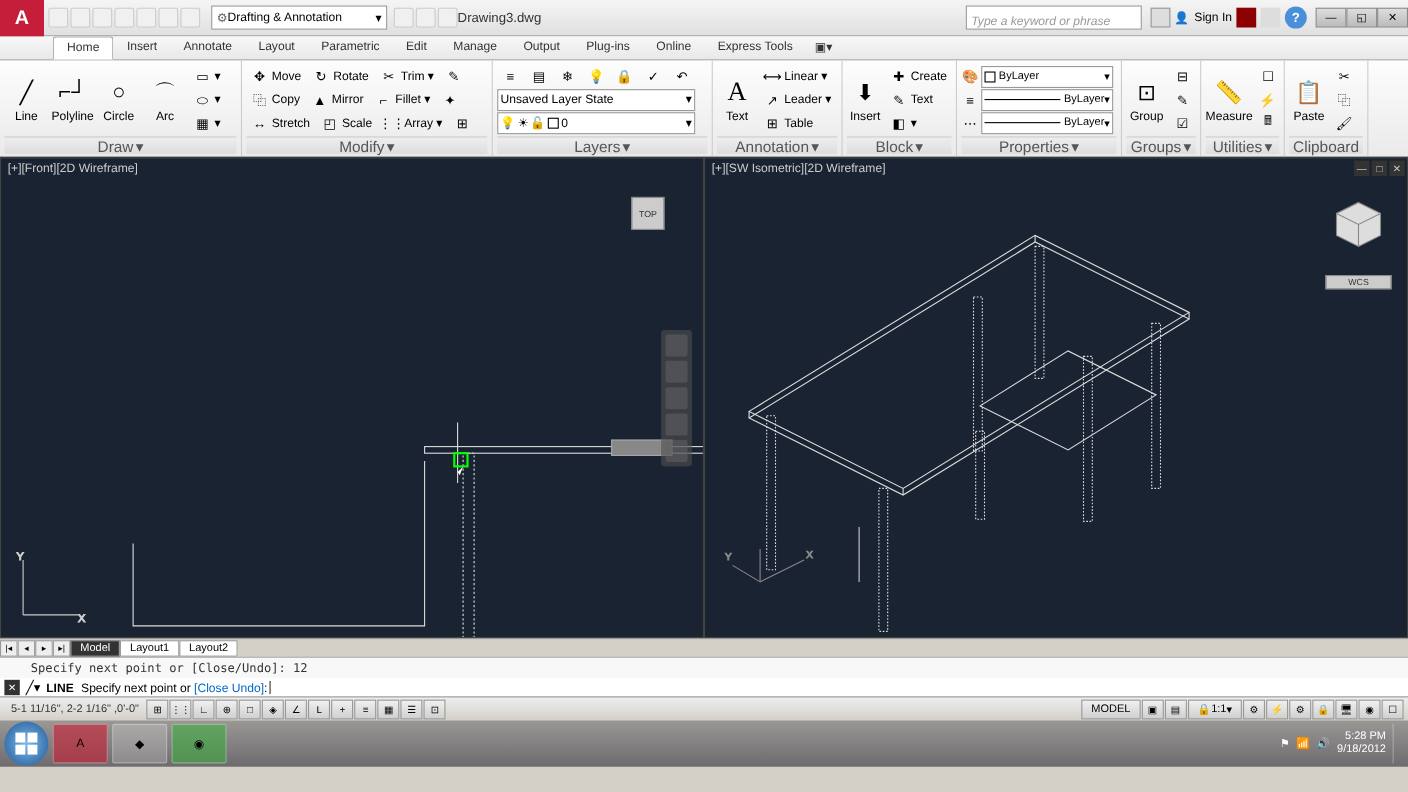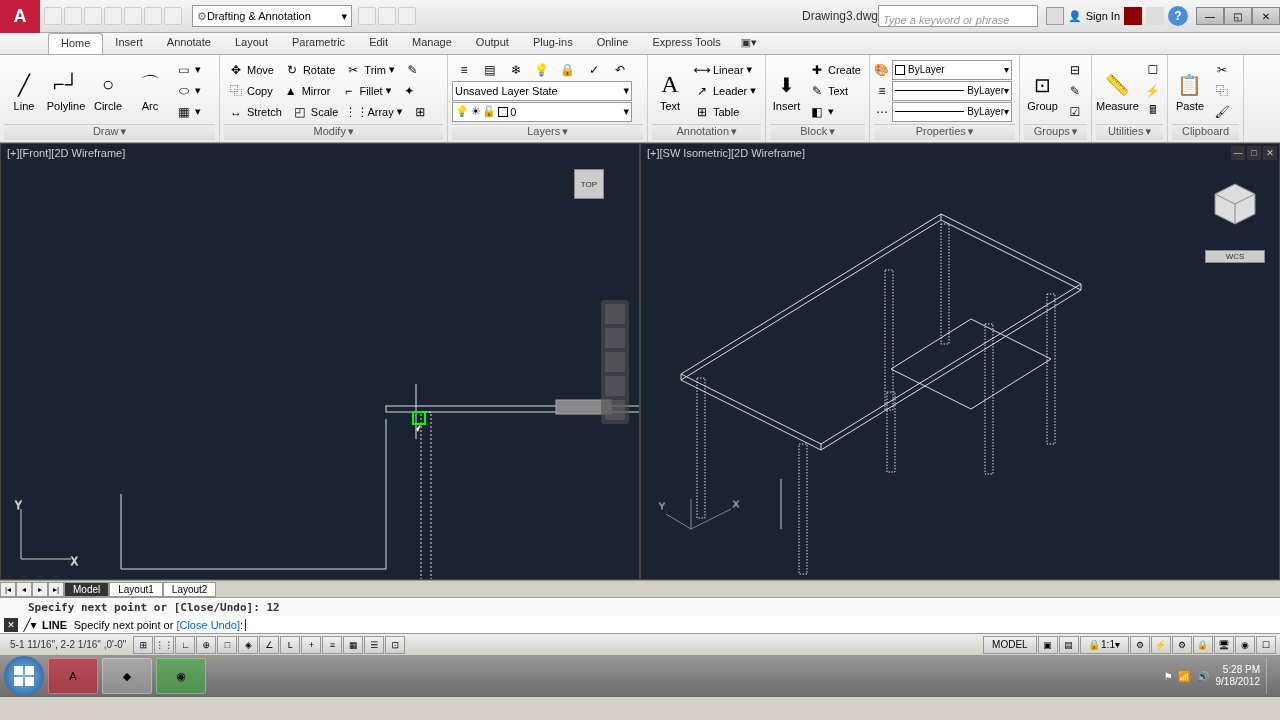--- a/index.html
+++ b/index.html
@@ -4,37 +4,37 @@
 <style>
 * { margin:0; padding:0; box-sizing:border-box; font-family:"Segoe UI",Tahoma,sans-serif; }
 body { width:1280px; height:720px; background:#d4d0c8; overflow:hidden; font-size:11px; }
 
 
 .titlebar { height:33px; background:linear-gradient(#f5f5f5,#e0e0e0); display:flex; align-items:center; border-bottom:1px solid #aaa; }
 .app-logo { width:40px; height:33px; background:#c41e3a; display:flex; align-items:center; justify-content:center; color:#fff; font-size:18px; font-weight:bold; }
 .qat { display:flex; gap:2px; margin-left:4px; align-items:center; }
 .qat-btn { width:18px; height:18px; background:#f0f0f0; border:1px solid #ccc; border-radius:2px; cursor:pointer; }
 .workspace-combo { margin-left:10px; height:22px; width:160px; background:#fff; border:1px solid #999; display:flex; align-items:center; padding:0 4px; }
-.title-filename { flex:1; text-align:right; color:#333; font-size:12px; }
+.title-filename { flex:1; text-align:left; color:#333; font-size:12px; }
 .search-box { width:160px; height:22px; border:1px solid #999; background:#fff; color:#999; font-style:italic; padding:0 4px; display:flex; align-items:flex-end; }
 .signin-area { display:flex; align-items:center; gap:4px; margin:0 8px; }
 .help-btn { width:20px; height:20px; background:#4a90d9; border-radius:50%; color:#fff; display:flex; align-items:center; justify-content:center; font-weight:bold; font-size:12px; }
 .win-controls { display:flex; margin-left:auto; }
 .win-btn { width:28px; height:18px; background:linear-gradient(#ddd,#bbb); border:1px solid #888; display:flex; align-items:center; justify-content:center; font-size:10px; cursor:pointer; }
 
 
 .tabbar { height:22px; background:linear-gradient(#f8f8f8,#e8e8e8); display:flex; padding-left:48px; border-bottom:1px solid #aaa; }
 .tab { padding:3px 12px; cursor:pointer; color:#333; }
 .tab.active { background:#fff; border:1px solid #aaa; border-bottom:none; border-radius:3px 3px 0 0; }
 
 
 .ribbon { height:88px; background:linear-gradient(#fdfdfd,#eaeaea); display:flex; border-bottom:1px solid #999; }
 .panel { border-right:1px solid #ccc; display:flex; flex-direction:column; padding:2px 4px; }
 .panel-body { flex:1; display:flex; align-items:center; gap:2px; }
-.panel-title { height:16px; text-align:center; color:#555; font-size:11px; background:linear-gradient(#eee,#ddd); border-top:1px solid #ccc; display:flex; justify-content:center; gap:2px; }
+.panel-title { height:16px; text-align:center; color:#555; font-size:14px; background:linear-gradient(#eee,#ddd); border-top:1px solid #ccc; display:flex; justify-content:center; gap:2px; }
 .big-btn { display:flex; flex-direction:column; align-items:center; justify-content:center; width:40px; height:66px; cursor:pointer; }
 .big-icon { width:30px; height:30px; display:flex; align-items:center; justify-content:center; font-size:20px; }
 .small-row { display:flex; flex-direction:column; gap:1px; }
 .small-btn { display:flex; align-items:center; gap:3px; height:20px; padding:0 4px; cursor:pointer; }
 .small-icon { width:16px; height:16px; display:flex; align-items:center; justify-content:center; font-size:12px; }
 .layer-combo { width:180px; height:20px; border:1px solid #999; background:#fff; display:flex; align-items:center; padding:0 2px; gap:2px; }
 .prop-combo { width:120px; height:20px; border:1px solid #999; background:#fff; display:flex; align-items:center; padding:0 2px; font-size:10px; }
 
 
 .vp-area { height:437px; display:flex; background:#000; }
@@ -48,21 +48,21 @@
 .ucs-icon { position:absolute; bottom:10px; left:10px; }
 
 
 .layout-tabs { height:17px; background:#d4d0c8; display:flex; align-items:center; border-top:1px solid #999; }
 .ltab-nav { width:16px; height:15px; background:#eee; border:1px solid #999; display:flex; align-items:center; justify-content:center; font-size:8px; cursor:pointer; }
 .ltab { padding:1px 8px; background:#fff; border:1px solid #999; font-size:10px; cursor:pointer; }
 .ltab.active { background:#333; color:#fff; }
 
 
 .cmdline-area { height:36px; background:#f0f0f0; border-top:1px solid #999; }
-.cmd-history { height:18px; padding:1px 8px 1px 28px; font-family:Consolas,monospace; font-size:11px; color:#333; background:#f8f8f8; display:flex; align-items:center;font-weight:bold; }
+.cmd-history { height:18px; padding:1px 8px 1px 28px; font-family:Consolas,monospace; font-size:11px; color:#333; background:#f8f8f8; display:flex; align-items:center; }
 .cmd-input-row { height:18px; display:flex; align-items:center; padding:0 4px; background:#fff; }
 .cmd-x { width:14px; height:14px; background:#333; color:#fff; font-size:9px; display:flex; align-items:center; justify-content:center; margin-right:4px; }
 .cmd-prompt { font-family:Consolas,monospace; font-size:11px; }
 .cmd-bracket { color:#0066cc; }
 
 
 .statusbar { height:22px; background:linear-gradient(#eee,#d4d0c8); border-top:1px solid #999; display:flex; align-items:center; padding:0 4px; gap:1px; }
 .coord { font-size:10px; color:#333; padding:0 6px; }
 .status-btn { width:20px; height:18px; background:linear-gradient(#f0f0f0,#d0d0d0); border:1px solid #999; display:flex; align-items:center; justify-content:center; font-size:9px; cursor:pointer; }
 .status-spacer { flex:1; }
@@ -391,21 +391,21 @@
     <div class="panel-title">
         <span>Clipboard</span>
       </div>
   </div>
 </div>
 
 <div class="vp-area">
   <div class="viewport">
     <div class="vp-label">[+][Front][2D Wireframe]</div>
     <div class="viewcube">
-      <div style="width:30px;height:30px;background:#ccc;border:1px solid #888;margin:5px auto;display:flex;align-items:center;justify-content:center;font-size:8px;color:#333">TOP</div>
+      <div style="width:30px;height:30px;background:#ccc;border:1px solid #888;margin:15px auto;display:flex;align-items:center;justify-content:center;font-size:8px;color:#333">TOP</div>
     </div>
 
     <svg width="640" height="437" style="position:absolute;top:0;left:0">
       <g stroke="#ddd" stroke-width="1" fill="none">
         <path d="M 120 350 L 120 425 L 385 425 L 385 275"></path>
         <rect x="420" y="268" width="10" height="180" stroke-dasharray="2,2"></rect>
         <line x1="415" y1="240" x2="415" y2="295"></line>
         <rect x="385" y="262" width="255" height="6"></rect>
         <rect x="555" y="256" width="55" height="14" fill="#888" stroke="#aaa"></rect>
       </g>

